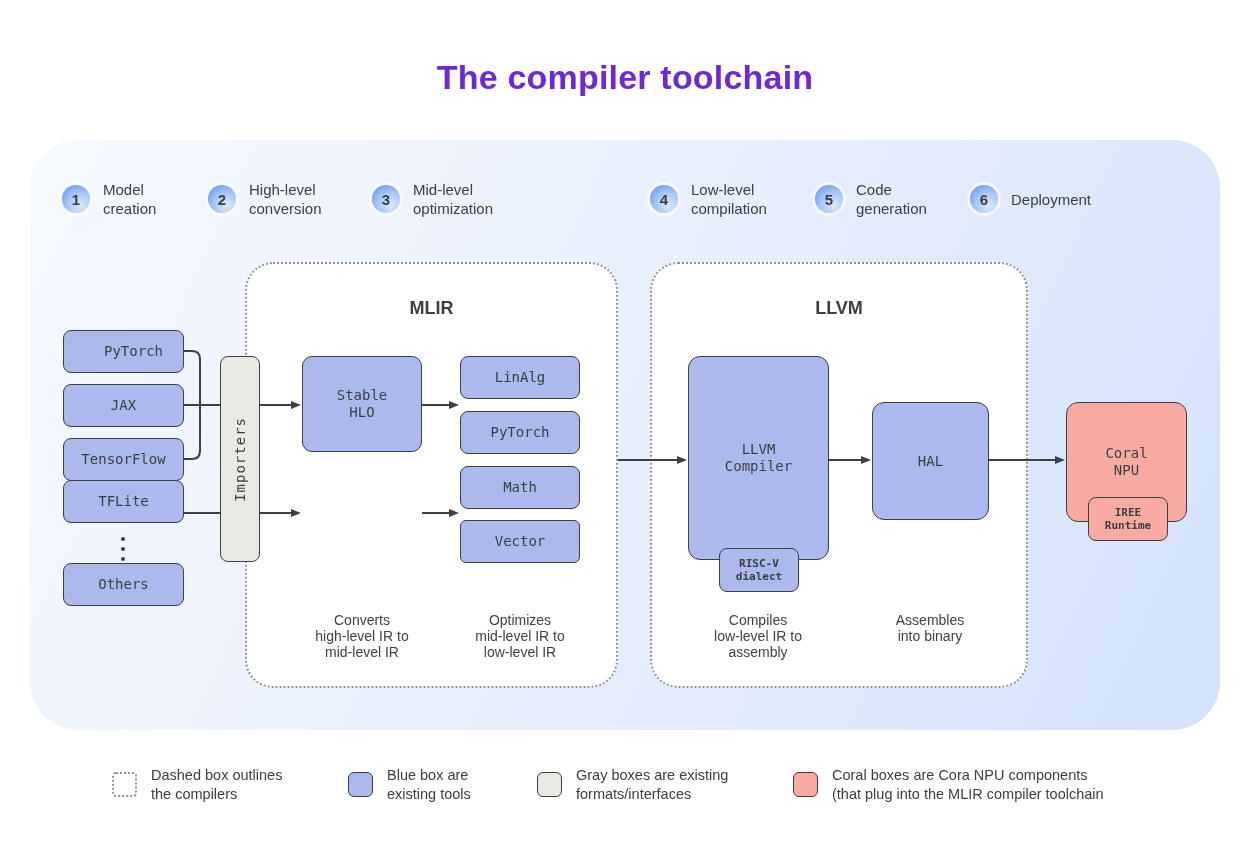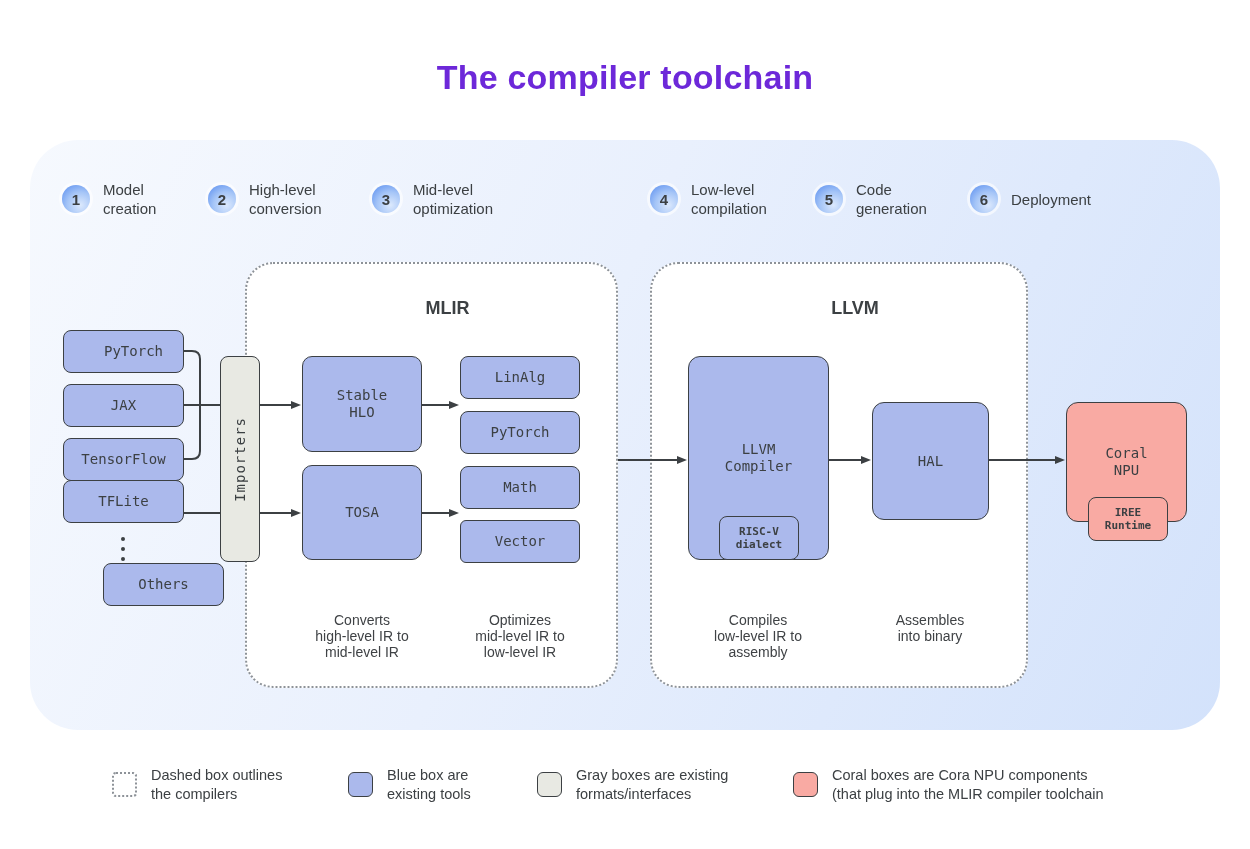--- a/index.html
+++ b/index.html
@@ -65,21 +65,21 @@
     height: 426px;
     background: #ffffff;
     border: 2px dotted #8d9298;
     border-radius: 28px;
     z-index: 1;
   }
   .panel-mlir { left: 245px; width: 373px; }
   .panel-llvm { left: 650px; width: 378px; }
   .panel-title {
     position: absolute;
-    top: 34px; left: 16px; width: 100%;
+    top: 34px; left: 0; width: 100%;
     text-align: center;
     font-size: 18px; font-weight: 700;
     color: #3c4043;
   }
 
   
   .node {
     position: absolute;
     display: flex; align-items: center; justify-content: center;
     text-align: center;
@@ -89,21 +89,21 @@
     font-size: 14px;
     line-height: 17px;
     z-index: 3;
   }
   .blue  { background: #abb9ec; }
   .gray  { background: #e8e9e3; }
   .coral { background: #f9aaa3; }
 
   .src { left: 63px; width: 121px; height: 43px; border-radius: 8px; }
   .src-1 { top: 330px; padding-left: 20px; } .src-2 { top: 384px; } .src-3 { top: 438px; }
-  .src-4 { top: 480px; } .src-others { top: 563px; margin-left: 40px; }
+  .src-4 { top: 480px; } .src-others { top: 563px; }
 
   .ellipsis {
     position: absolute; left: 117px; top: 537px;
     width: 12px; height: 24px; z-index: 3;
     display: flex; flex-direction: column; align-items: center; justify-content: space-between;
   }
   .ellipsis i {
     width: 4px; height: 4px; border-radius: 50%;
     background: #3c4043; display: block;
   }
@@ -117,21 +117,21 @@
     letter-spacing: 1px;
   }
 
   .stablehlo { left: 302px; top: 356px; width: 120px; height: 96px; border-radius: 10px; }
   .tosa      { left: 302px; top: 465px; width: 120px; height: 95px; border-radius: 10px; }
   .dialect   { left: 460px; width: 120px; height: 43px; border-radius: 8px; }
   .dia-1 { top: 356px; } .dia-2 { top: 411px; } .dia-3 { top: 466px; } .dia-4 { top: 520px; border-radius: 6px; }
 
   .llvm-compiler { left: 688px; top: 356px; width: 141px; height: 204px; border-radius: 12px; }
   .riscv {
-    left: 719px; top: 516px; width: 80px; height: 44px; border-radius: 8px;
+    left: 719px; top: 548px; width: 80px; height: 44px; border-radius: 8px;
     font-size: 11px; line-height: 13px; font-weight: 700; z-index: 4;
   }
   .hal { left: 872px; top: 402px; width: 117px; height: 118px; border-radius: 12px; }
 
   .coral-npu { left: 1066px; top: 402px; width: 121px; height: 120px; border-radius: 12px; }
   .iree {
     left: 1088px; top: 497px; width: 80px; height: 44px; border-radius: 8px;
     font-size: 11px; line-height: 13px; font-weight: 700; z-index: 4;
   }
 
@@ -265,23 +265,20 @@
     <span>Others</span>
   </div>
 
   <div class="node gray importers">
     <span>Importers</span>
   </div>
 
   <div class="node blue stablehlo">
     <span class="ml">Stable
 HLO</span>
-  </div>
-  <div class="node blue tosa">
-    <span>TOSA</span>
   </div>
   <div class="node blue dialect dia-1">
     <span>LinAlg</span>
   </div>
   <div class="node blue dialect dia-2">
     <span>PyTorch</span>
   </div>
   <div class="node blue dialect dia-3">
     <span>Math</span>
   </div>

